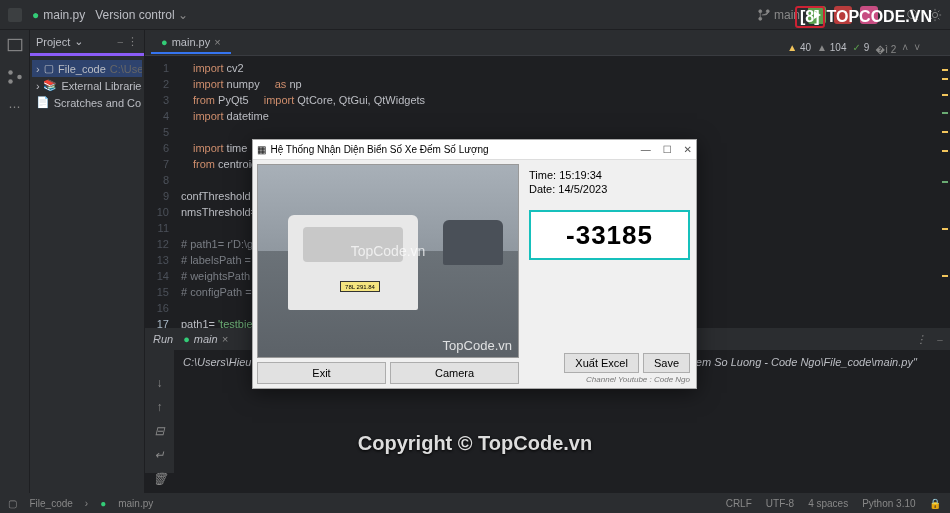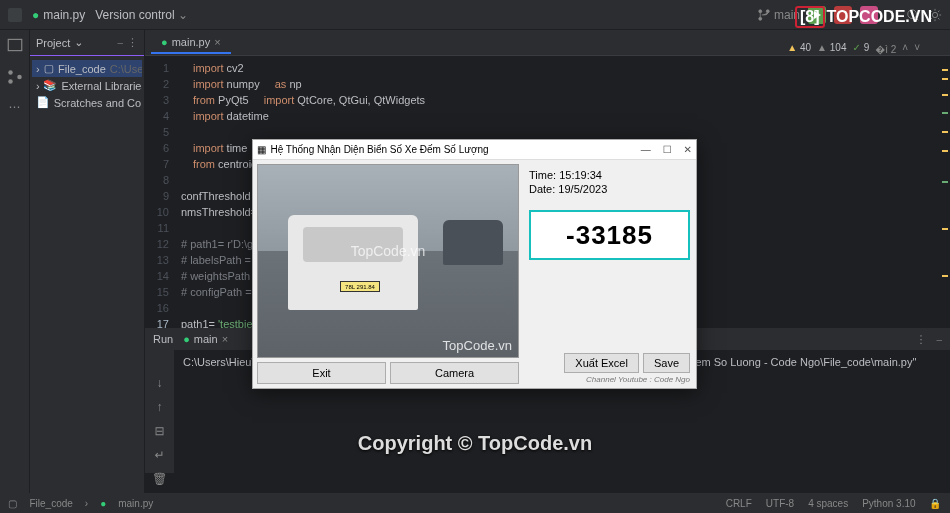--- a/index.html
+++ b/index.html
@@ -15,21 +15,21 @@
 .btn-red { width: 18px; height: 18px; background: #b83c3c; border-radius: 3px; }
 .btn-pink { width: 18px; height: 18px; background: #c74d82; border-radius: 3px; }
 .icon-small { width: 14px; height: 14px; color: #888; }
 
 
 .main-area { display: flex; height: calc(100% - 30px - 20px); }
 .left-rail { width: 30px; background: #2b2d30; border-right: 1px solid #1e1f22; display:flex; flex-direction:column; align-items:center; padding-top:6px; gap:14px; }
 .left-rail .rail-icon { width:18px; height:18px; color:#888; }
 
 .project-panel { width: 115px; background: #2b2d30; border-right: 1px solid #1e1f22; font-size: 11px; }
-.project-header { height: 26px; display: flex; align-items: center; padding: 0 6px; gap: 4px; border-bottom: 1px solid #8b5cf6; }
+.project-header { height: 26px; display: flex; align-items: center; padding: 0 6px; gap: 4px; border-bottom: 3px solid #8b5cf6; }
 .project-tree { padding: 4px 2px; }
 .tree-item { padding: 2px 4px; display: flex; align-items: center; gap: 4px; white-space: nowrap; overflow: hidden; }
 .tree-item.selected { background: #2e436e; }
 
 
 .editor-wrap { flex: 1; display: flex; flex-direction: column; background: #1e1f22; position: relative; }
 .editor-tabs { height: 26px; display: flex; align-items: center; background: #2b2d30; border-bottom: 1px solid #393b40; padding-left: 6px; }
 .editor-tab { padding: 4px 10px; display: flex; align-items: center; gap: 4px; border-bottom: 2px solid #3574f0; font-size: 11px; }
 .editor-body { flex: 1; display: flex; overflow: hidden; font-family: "Consolas", monospace; font-size: 11px; line-height: 16px; }
 .gutter { width: 30px; text-align: right; color: #4b5059; padding: 4px 6px 0 0; user-select: none; }
@@ -212,21 +212,21 @@
           <div class="mark g" style="top:18%"></div>
         <div class="mark y" style="top:24%"></div>
           <div class="mark y" style="top:30%"></div>
         <div class="mark g" style="top:40%"></div>
           <div class="mark y" style="top:55%"></div>
         <div class="mark y" style="top:70%"></div>
       </div>
     </div>
 
     <div class="run-wrap">
-      <div class="run-panel" style="position:relative; height:124px;">
+      <div class="run-panel" style="position:relative; height:124px;font-style:italic;">
         <div class="run-header">
           <span>Run</span>
           <span style="display:flex;align-items:center;gap:4px">
             <span style="color:#3c7">●</span>
             <span>main</span>
             <span style="color:#888">×</span>
           </span>
           <span style="margin-left:auto;color:#888">⋮</span>
           <span style="color:#888">⎯</span>
         </div>
@@ -296,21 +296,21 @@
         <div class="watermark-vid2">TopCode.vn</div>
         <div class="watermark-vid">TopCode.vn</div>
       </div>
       <div class="dialog-btns">
         <button>Exit</button>
         <button>Camera</button>
       </div>
     </div>
     <div class="dialog-right">
       <div class="info-line">Time: 15:19:34</div>
-      <div class="info-line">Date: 19/5/2023</div>
+      <div class="info-line">Date: 14/5/2023</div>
       <div class="plate-box">
         <span>33185</span>
       </div>
       <div class="right-btns">
         <button>Xuất Excel</button>
         <button>Save</button>
       </div>
       <div class="credit">Channel Youtube : Code Ngo</div>
     </div>
   </div>

